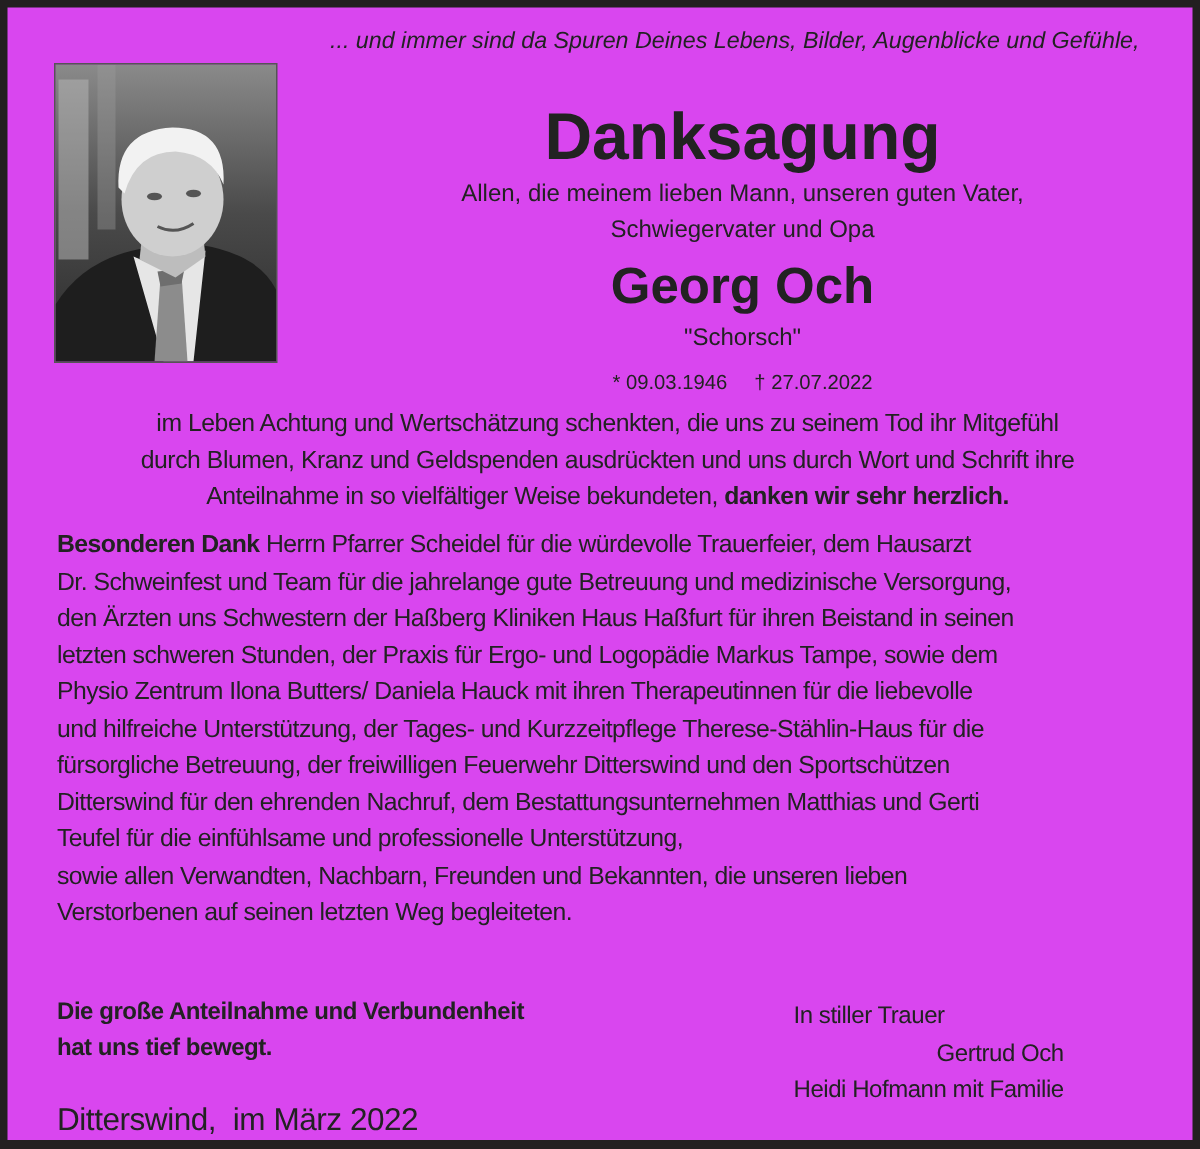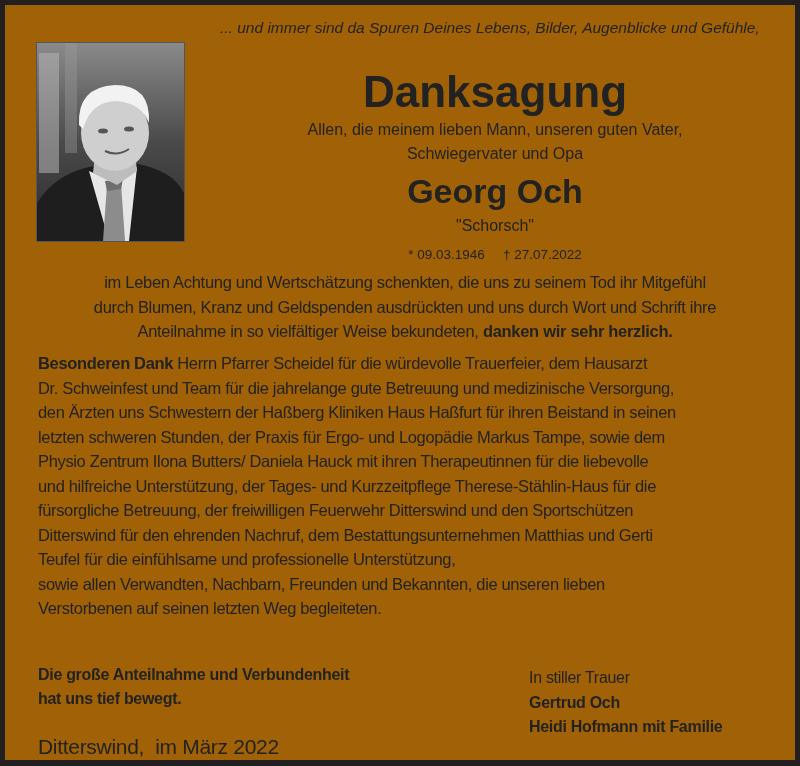--- a/index.html
+++ b/index.html
@@ -3,21 +3,21 @@
   <meta charset="utf-8">
   <style>
     html, body { margin: 0; padding: 0; background: #ffffff; }
     body { width: 800px; height: 766px; overflow: hidden; }
     .frame {
       position: absolute; left: 0; top: 0;
       width: 800px; height: 766px;
       box-sizing: border-box;
       border: 5px solid #231f20;
       border-bottom-width: 6px;
-      background: #a16207;
+      background: #d946ef;
       color: #1a1a1a;
       font-family: "Liberation Sans", "DejaVu Sans", sans-serif;
     }
     .photo {
       position: absolute; left: 31px; top: 37px;
       width: 147px; height: 198px;
       border: 1px solid #555;
       overflow: hidden;
       background: linear-gradient(180deg, #6b6b6b 0%, #3d3d3d 55%, #2a2a2a 100%);
     }
@@ -64,21 +64,21 @@
       position: absolute; left: 33px; top: 731px;
       font-size: 21px; line-height: 22px; color: #222;
       letter-spacing: -0.3px;
     }
     .mourners {
       position: absolute; left: 524px; top: 661px;
       font-size: 16px; line-height: 24.5px; color: #222;
       letter-spacing: -0.3px;
     }
     .mourners .lead { font-weight: normal; }
-    .mourners .n { font-weight: bold; }
+    .mourners .n { font-weight: normal; text-align: right; }
     b { font-weight: bold; }
   </style>
 </head>
 <body>
 
 <div class="frame">
 
   <div class="photo">
     <svg width="147" height="198" viewBox="0 0 147 198">
       <defs>

